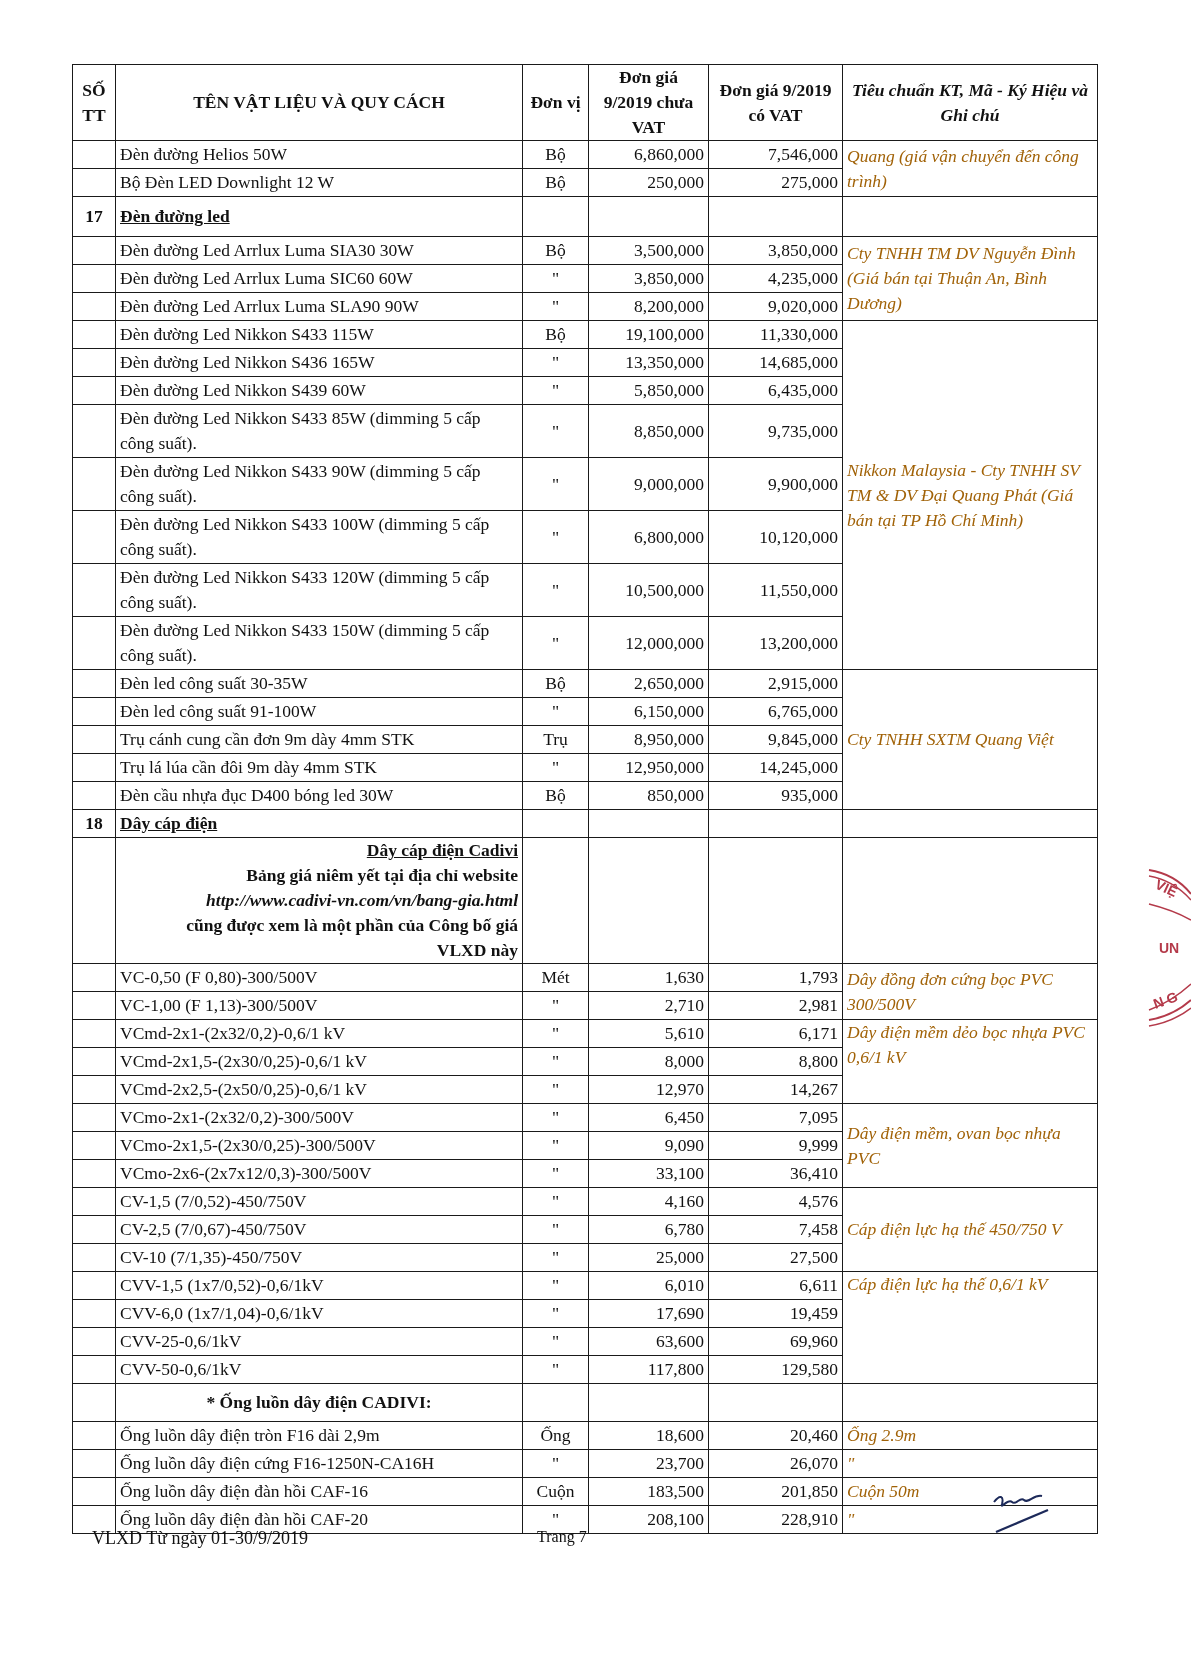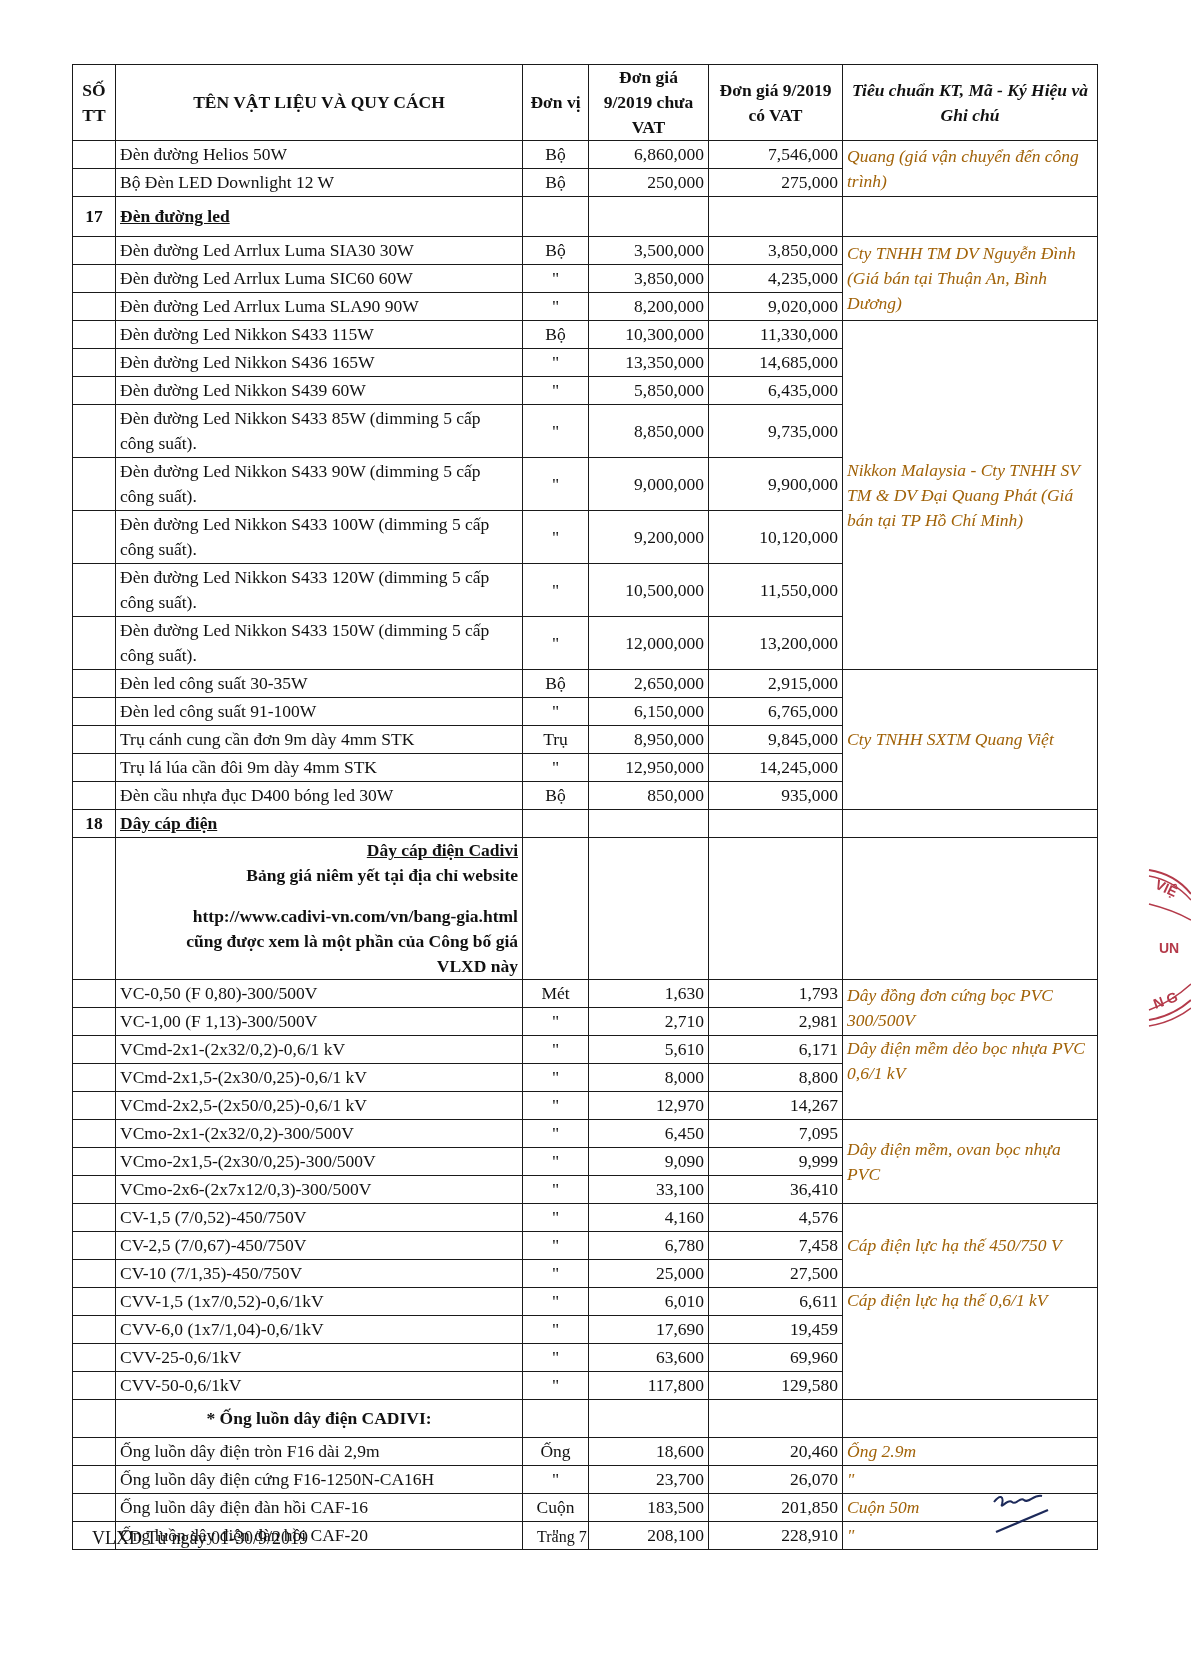--- a/index.html
+++ b/index.html
@@ -12,21 +12,21 @@
   th { font-weight:bold; text-align:center; font-size:18px; line-height:25px; }
   th.h-name { font-size:21px; }
   th.h-note { font-style:italic; }
   td.no { text-align:center; font-weight:bold; }
   td.unit { text-align:center; }
   td.num { text-align:right; padding-right:3px; }
   td.note { text-align:left; font-style:italic; font-size:17px; line-height:25px; color:#a16207; }
   td.sec-title { text-align:left; font-weight:bold; text-decoration:underline; }
   td.cadivi { text-align:right; font-weight:bold; line-height:29px; padding:4px 6px; }
   td.cadivi .u { text-decoration:underline; display:block; }
-  td.cadivi .i { display:block;margin-top:16px; }
+  td.cadivi .i { font-style:italic; display:block; }
   td.cadivi span { display:block; }
   td.sub-head { text-align:center; font-weight:bold; }
   tr.r1 td { height:27px; }
   tr.r2 td { height:52px; }
   tr.hdr th { height:74px; }
   .footer-left { position:absolute; left:92px; top:1528px; font-size:18px; }
   .footer-mid { position:absolute; left:537px; top:1528px; font-size:16px; }
   .signature { position:absolute; left:990px; top:1488px; width:70px; height:50px; }
   .stamp { position:absolute; left:1145px; top:860px; width:46px; height:200px; }
   .stamp span { position:absolute; color:#b43a4a; font-weight:bold; font-family:"Liberation Sans", sans-serif; font-size:14px; }
@@ -101,21 +101,21 @@
       <td>Đèn đường Led Arrlux Luma SLA90 90W</td>
       <td class="unit">"</td>
       <td class="num">8,200,000</td>
       <td class="num">9,020,000</td>
     </tr>
 
     <tr class="r1">
       <td></td>
       <td>Đèn đường Led Nikkon S433 115W</td>
       <td class="unit">Bộ</td>
-      <td class="num">10,300,000</td>
+      <td class="num">19,100,000</td>
       <td class="num">11,330,000</td>
       <td class="note" rowspan="8">Nikkon Malaysia - Cty TNHH SV TM &amp; DV Đại Quang Phát (Giá bán tại TP Hồ Chí Minh)</td>
     </tr>
     <tr class="r1">
       <td></td>
       <td>Đèn đường Led Nikkon S436 165W</td>
       <td class="unit">"</td>
       <td class="num">13,350,000</td>
       <td class="num">14,685,000</td>
     </tr>
@@ -137,21 +137,21 @@
       <td></td>
       <td>Đèn đường Led Nikkon S433 90W (dimming 5 cấp công suất).</td>
       <td class="unit">"</td>
       <td class="num">9,000,000</td>
       <td class="num">9,900,000</td>
     </tr>
     <tr class="r2">
       <td></td>
       <td>Đèn đường Led Nikkon S433 100W (dimming 5 cấp công suất).</td>
       <td class="unit">"</td>
-      <td class="num">9,200,000</td>
+      <td class="num">6,800,000</td>
       <td class="num">10,120,000</td>
     </tr>
     <tr class="r2">
       <td></td>
       <td>Đèn đường Led Nikkon S433 120W (dimming 5 cấp công suất).</td>
       <td class="unit">"</td>
       <td class="num">10,500,000</td>
       <td class="num">11,550,000</td>
     </tr>
     <tr class="r2">

